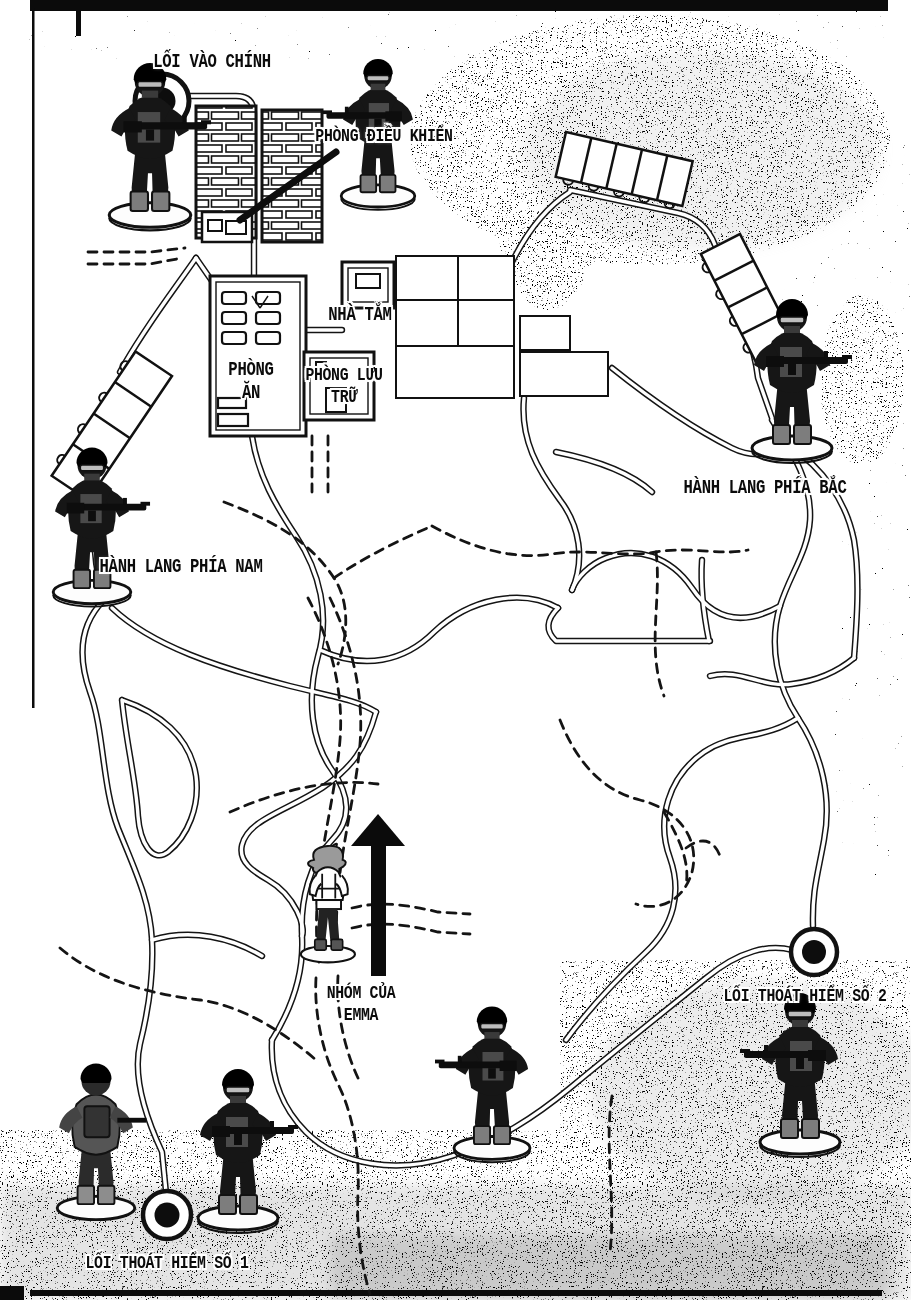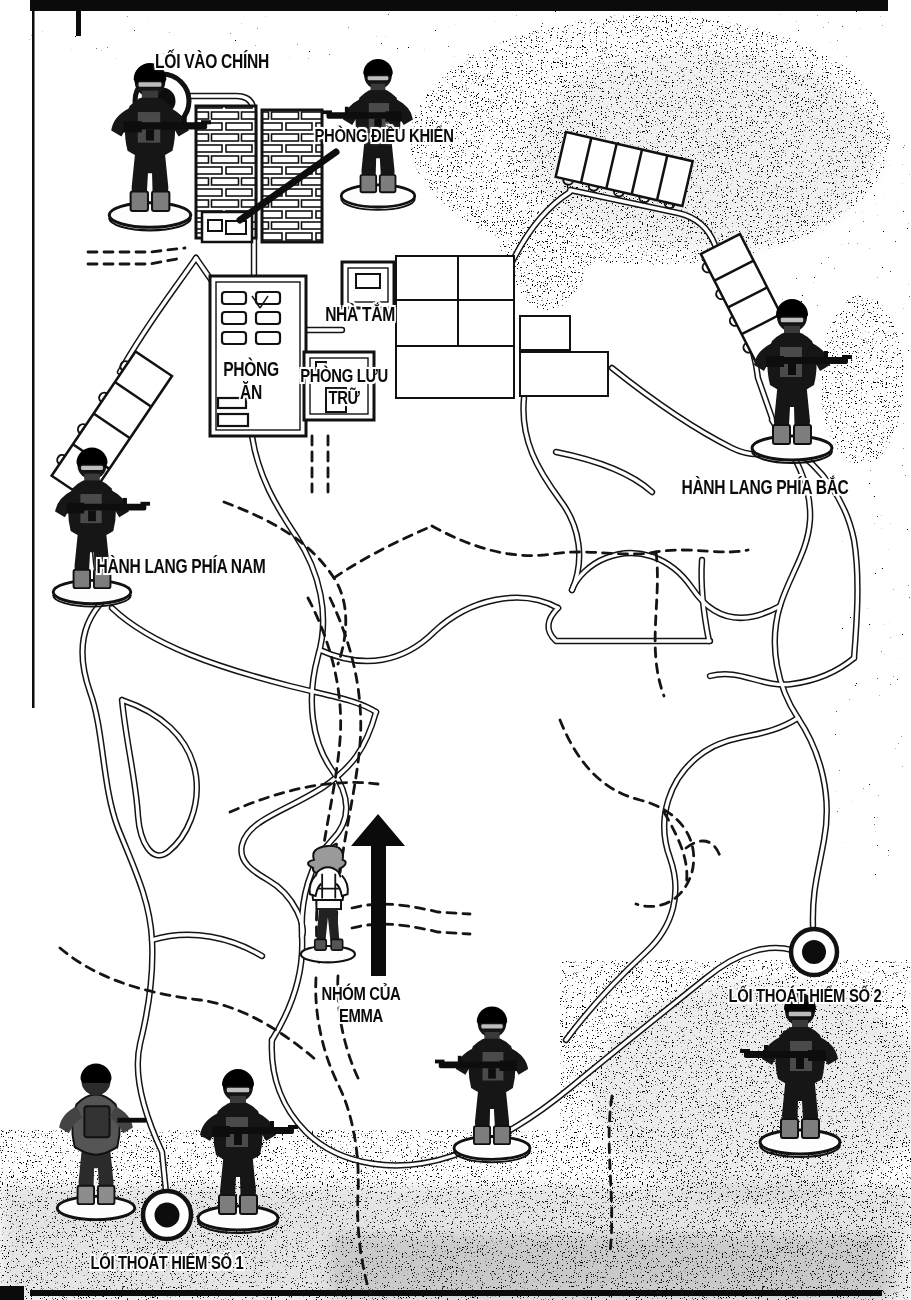--- a/index.html
+++ b/index.html
@@ -1,19 +1,19 @@
 <!DOCTYPE html>
 <html><head>
 <meta charset="utf-8">
 <style>
   html,body{margin:0;padding:0;background:#e8e8e8;}
   .stage{
     position:relative;width:911px;height:1300px;margin:0 auto;
     background:#ffffff;overflow:hidden;
-    font-family:Liberation Sans, sans-serif;
+    font-family:Liberation Mono, monospace;
   }
   .map-svg{position:absolute;left:0;top:0;z-index:1;}
   .lbl{
     position:absolute;z-index:6;
     transform:translate(-50%,-50%) scaleX(0.78);
     font-weight:700;font-size:20px;letter-spacing:-0.4px;color:#0b0b0b;
     white-space:nowrap;
     text-shadow:-2px -2px 0 #fff,2px -2px 0 #fff,-2px 2px 0 #fff,2px 2px 0 #fff,
                  0 -2px 0 #fff,0 2px 0 #fff,-2px 0 0 #fff,2px 0 0 #fff,0 0 5px #fff;
   }

